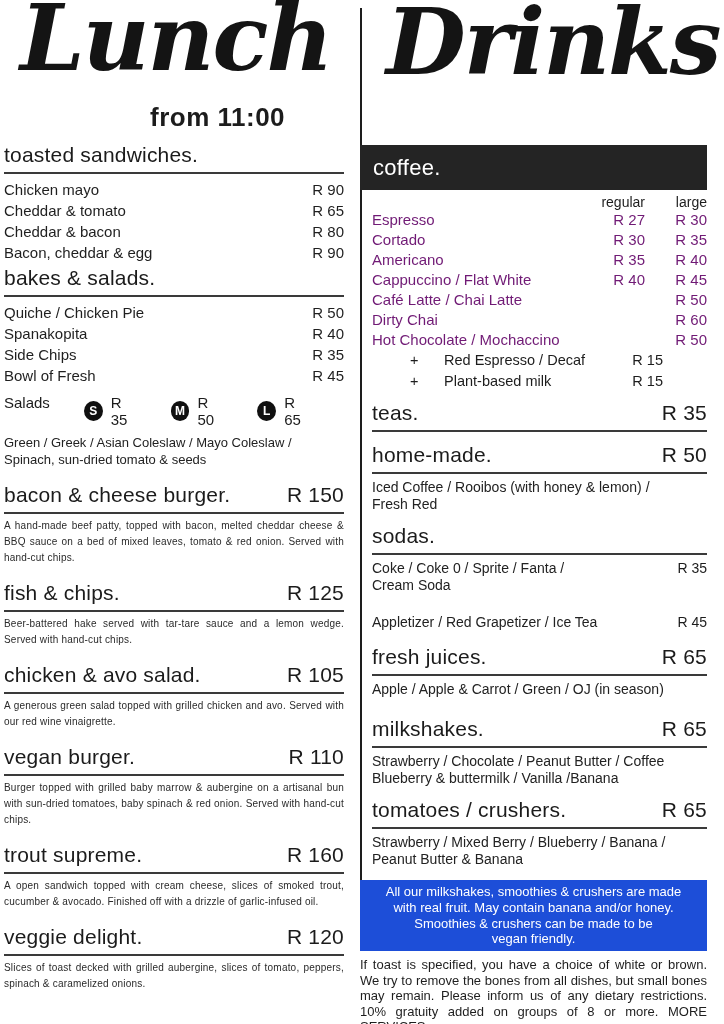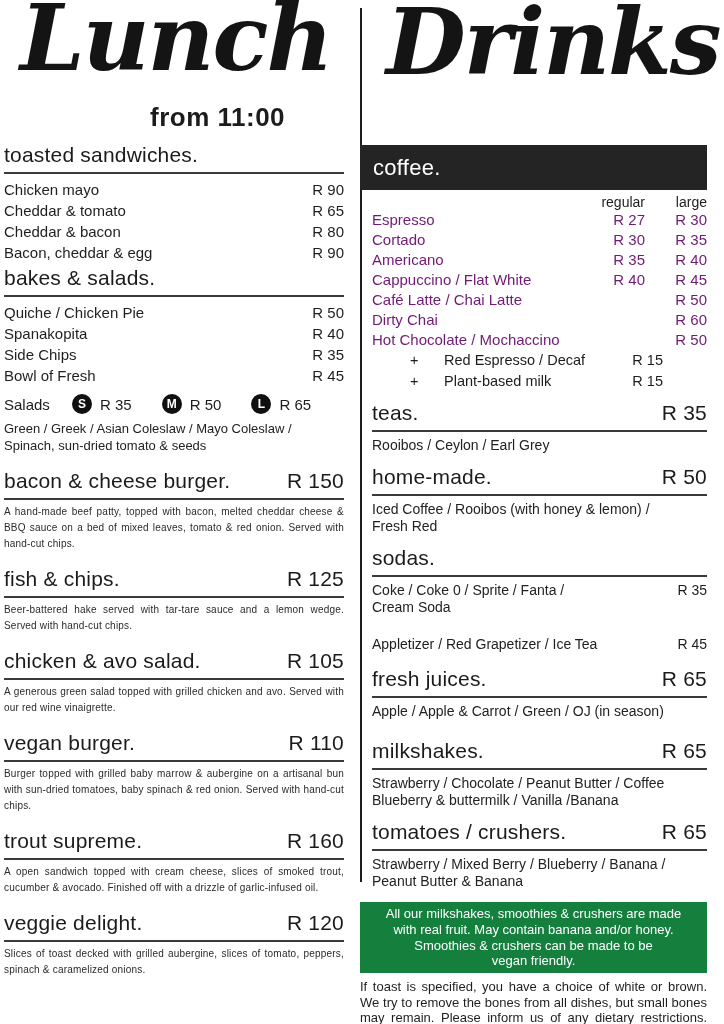--- a/index.html
+++ b/index.html
@@ -27,21 +27,21 @@
             font-size:21px;letter-spacing:.2px;color:#1b1b1b;line-height:26px;}
   .sec-head .price{font-size:21px;white-space:nowrap;}
   .rule{height:2px;background:#3a3a3a;margin-top:4px;}
 
   
   .items{margin-top:5px;}
   .item-row{display:flex;justify-content:space-between;font-size:15px;line-height:21px;color:#1f1f1f;}
   .i-price{white-space:nowrap;}
 
   
-  .salads-row{display:flex;align-items:center;margin-top:8px;font-size:15px;}
+  .salads-row{display:flex;align-items:flex-start;margin-top:8px;font-size:15px;gap:14px;}
   .salads-label{width:68px;}
   .salad-group{display:flex;align-items:center;margin-right:30px;}
   .badge{width:20px;height:20px;border-radius:50%;background:#101010;color:#fff;
          font-size:12px;font-weight:700;display:flex;align-items:center;justify-content:center;margin-right:8px;}
   .note{font-size:13px;line-height:17px;margin-top:6px;color:#222;}
 
   
   .main{margin-top:14px;}
   .desc{font-size:10px;line-height:16px;color:#2a2a2a;text-align:justify;
         letter-spacing:.2px;margin:4px 0 0 0;}
@@ -62,21 +62,21 @@
 
   .d-sec{margin-top:10px;}
   .d-sec.mt13{margin-top:13px;}
   .d-sec.mt18{margin-top:18px;}
   .d-lines{margin-top:5px;}
   .d-line{font-size:14px;line-height:17px;color:#222;display:block;}
   .s-row{display:flex;align-items:flex-start;margin-top:5px;}
   .s-text{flex:1;}
   .s-price{width:62px;text-align:right;font-size:14px;line-height:17px;white-space:nowrap;}
 
-  .notes{background:#15803d;color:#fff;text-align:center;font-size:13px;line-height:13.5px;
+  .notes{background:#1d4ed8;color:#fff;text-align:center;font-size:13px;line-height:13.5px;
          padding:4px 2px;margin-top:12px;}
   .notes span{display:block;line-height:13.8px;padding:1px 0;}
 
   .footer{margin-top:6px;font-size:13px;line-height:15.5px;color:#1e1e1e;}
   .footer .para{text-align:justify;}
 </style>
 </head>
 <body>
 
 <div class="page">
@@ -299,23 +299,20 @@
           </div>
         </div>
     </div>
 
     <div class="d-sec pad" style="margin-top:8px;">
       <div class="sec-head">
         <span>teas.</span>
         <span class="price">R 35</span>
       </div>
       <div class="rule"></div>
-      <div class="d-lines">
-        <span class="d-line">Rooibos / Ceylon / Earl Grey</span>
-      </div>
     </div>
 
     <div class="d-sec pad">
       <div class="sec-head">
         <span>home-made.</span>
         <span class="price">R 50</span>
       </div>
       <div class="rule"></div>
       <div class="d-lines">
         <span class="d-line">Iced Coffee / Rooibos (with honey &amp; lemon) /</span>

